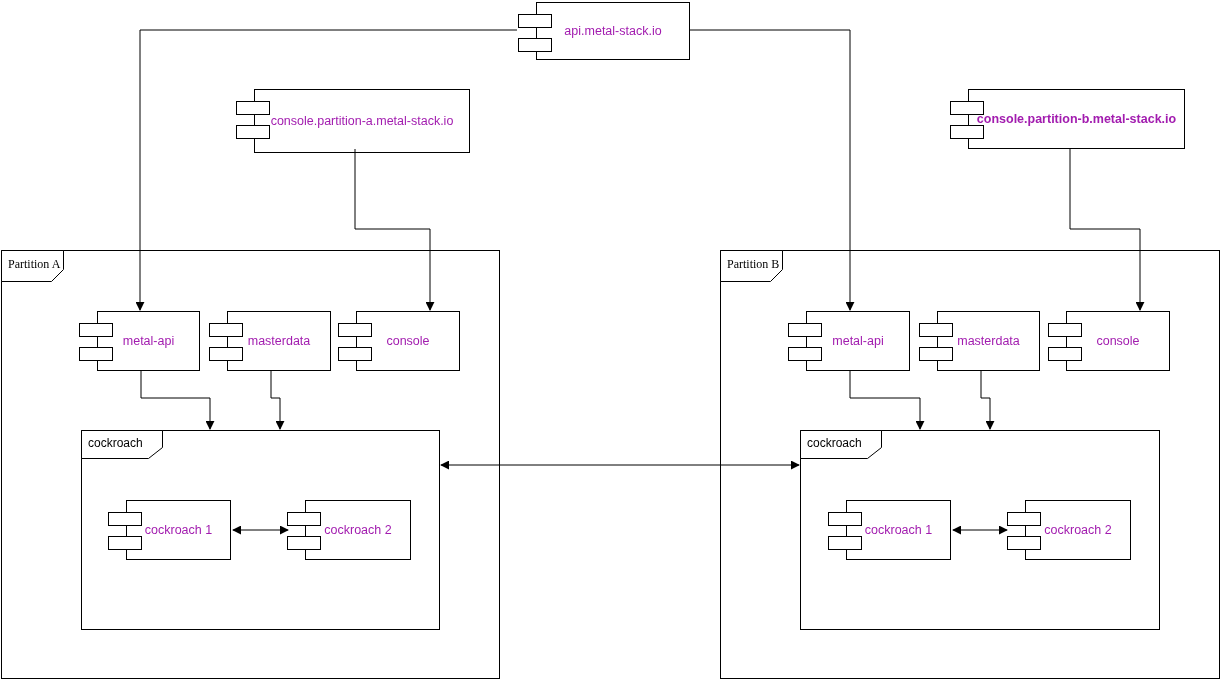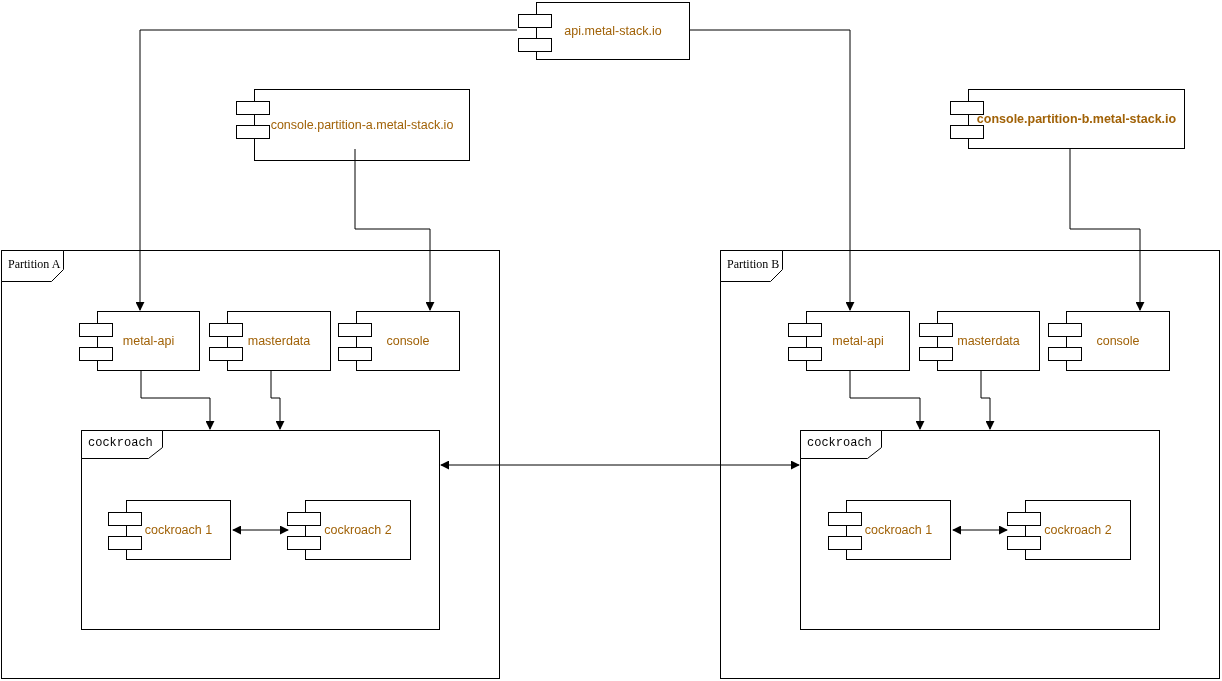--- a/index.html
+++ b/index.html
@@ -6,42 +6,42 @@
   .canvas {
     position:relative; width:1222px; height:681px; background:#ffffff;
     font-family:"Liberation Sans", sans-serif; overflow:hidden;
   }
   
   .component {
     position:absolute; background:#ffffff; border:1px solid #000000;
     box-sizing:border-box; display:flex; align-items:center; justify-content:center;
   }
   .component .label {
-    font-size:12.5px; color:#a16207; white-space:nowrap; line-height:1.2;
+    font-size:12.5px; color:#a21caf; white-space:nowrap; line-height:1.2;
   }
   
   .port {
     position:absolute; left:-19px; width:34px; height:14px;
     background:#ffffff; border:1px solid #000000; box-sizing:border-box;
   }
   .port.p1 { top:11px; }
   .port.p2 { top:35px; }
   
   .frame {
     position:absolute; border:1px solid #000000; box-sizing:border-box; background:transparent;
   }
   .frame-tab { position:absolute; top:-1px; left:-1px; }
   .frame-tab svg { display:block; }
   .frame-tab .tab-label {
     position:absolute; top:0; left:0; bottom:3px; right:12px;
     display:flex; align-items:center; padding-left:7px;
     font-size:12px; color:#000000; white-space:nowrap;
   }
   .serif { font-family:"Liberation Serif", serif; }
-  .sans  { font-family:Liberation Mono, monospace; font-size:12.5px; }
+  .sans  { font-family:Liberation Sans, sans-serif; font-size:12.5px; }
   .edges { position:absolute; left:0; top:0; pointer-events:none; }
 </style>
 </head>
 <body>
 
 <div class="canvas">
 
   <div class="frame" style="left:1px; top:250px; width:499px; height:429px;">
     <div class="frame-tab">
       <svg width="63" height="32" viewBox="0 0 63 32">
@@ -77,21 +77,21 @@
       <span class="tab-label sans">cockroach</span>
     </div>
   </div>
 
   <div class="component" style="left:536px; top:2px; width:154px; height:58px;">
     <div class="port p1"></div>
     <div class="port p2"></div>
     <span class="label">api.metal-stack.io</span>
   </div>
 
-  <div class="component" style="left:254px; top:89px; width:216px; height:72px;">
+  <div class="component" style="left:254px; top:89px; width:216px; height:64px;">
     <div class="port p1"></div>
     <div class="port p2"></div>
     <span class="label">console.partition-a.metal-stack.io</span>
   </div>
 
   <div class="component" style="left:968px; top:89px; width:217px; height:60px;font-weight:bold;">
     <div class="port p1"></div>
     <div class="port p2"></div>
     <span class="label">console.partition-b.metal-stack.io</span>
   </div>

